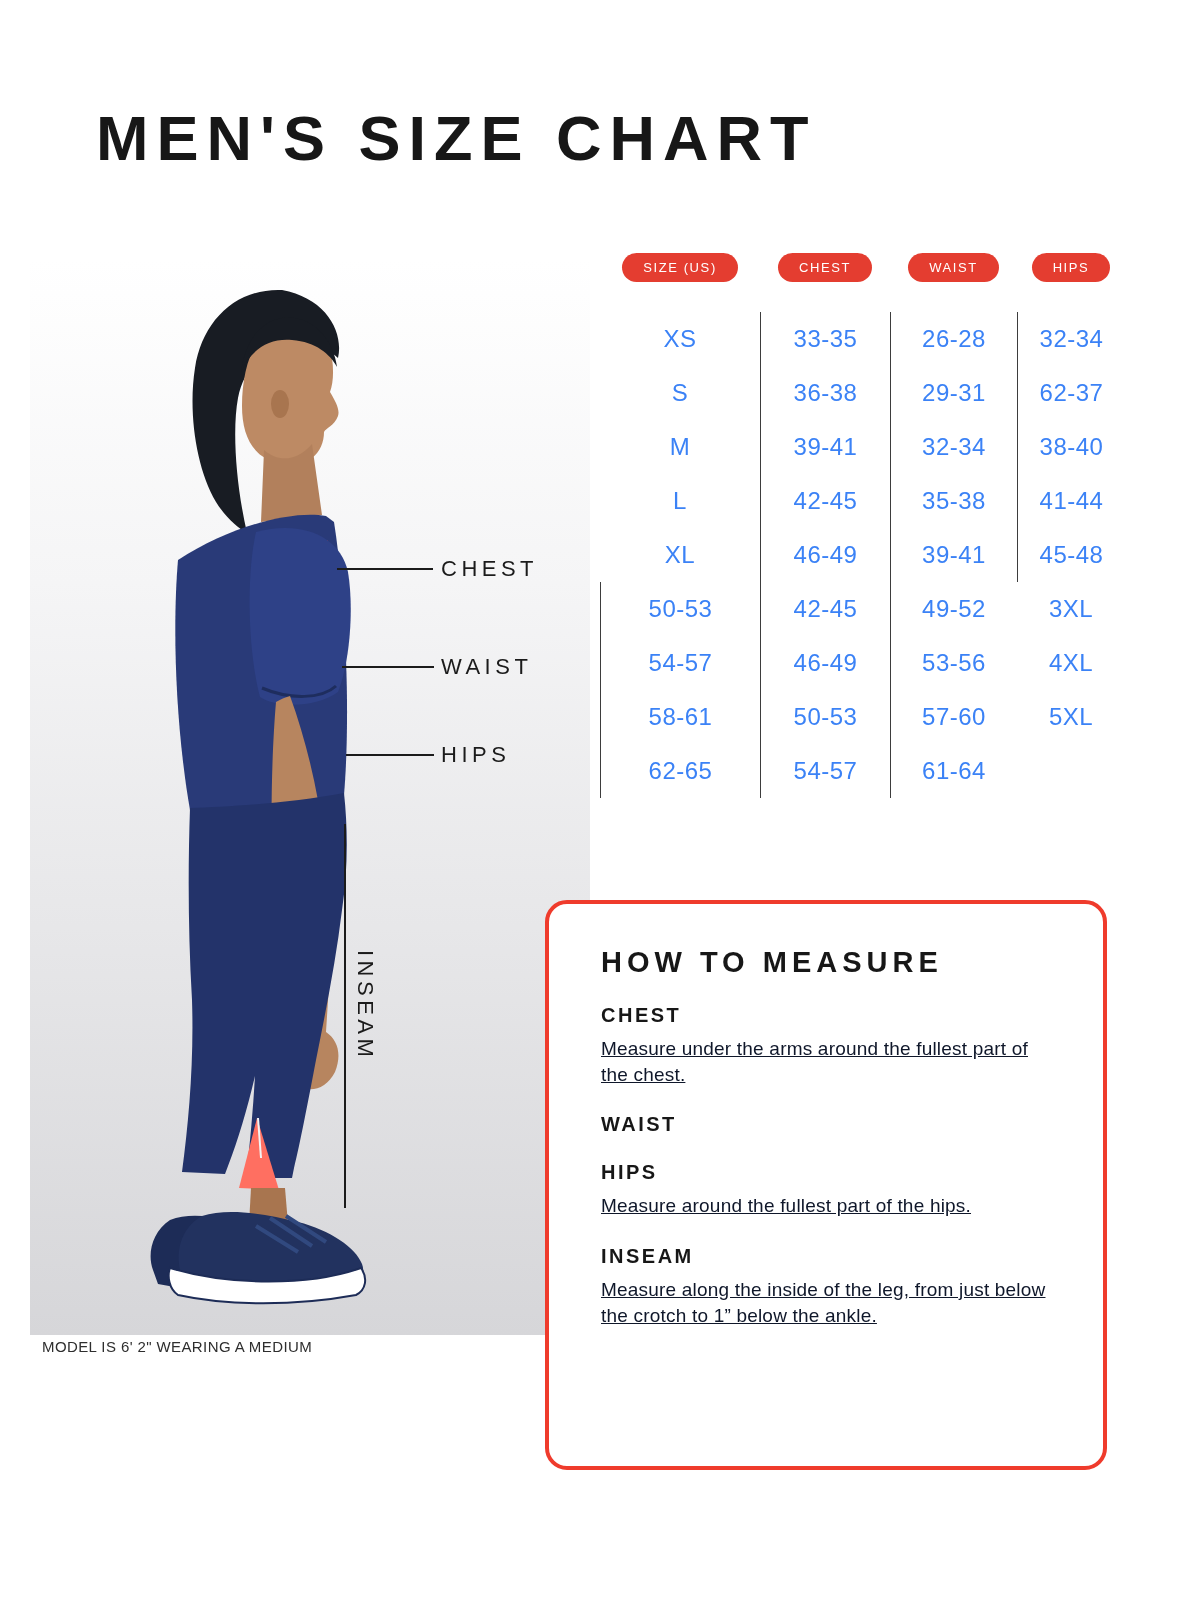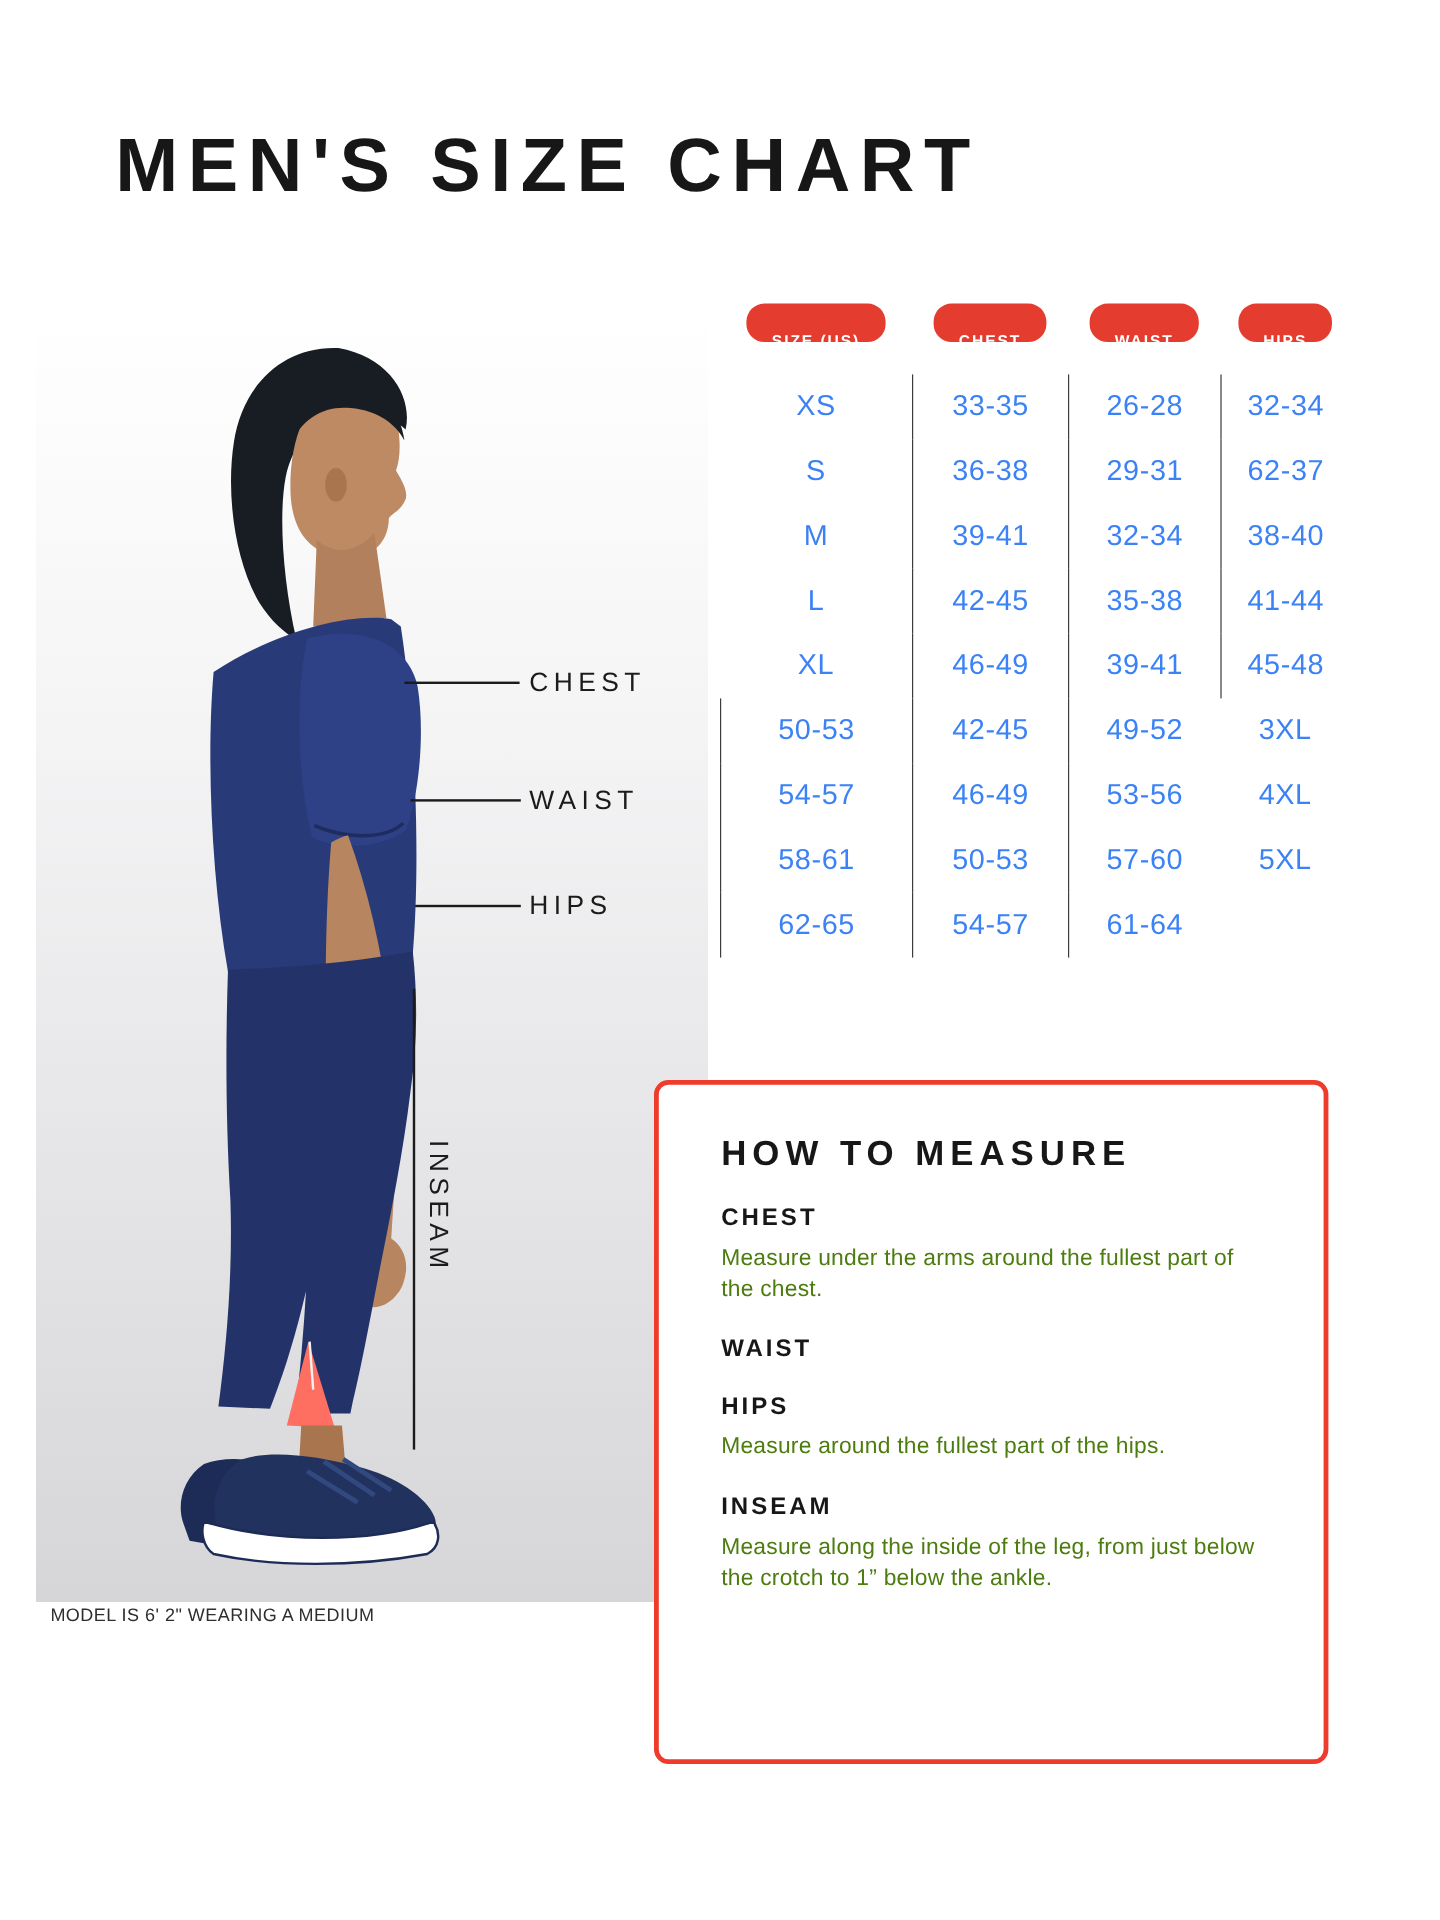--- a/index.html
+++ b/index.html
@@ -80,23 +80,23 @@
   }
   .size-table-header { top: 241px; }
   .pill {
     justify-self: center;
     align-self: center;
     background: #e43d30;
     color: #ffffff;
     border-radius: 15px;
     height: 29px;
     line-height: 29px;
-    padding: 16px 21px;
+    padding: 0 21px;
     font-size: 13px;
-    font-weight: bold;
+    font-weight: normal;
     letter-spacing: 1.6px;
     white-space: nowrap;
   }
   .size-table-body { top: 300px; }
   .cell {
     height: 54px;
     display: flex;
     align-items: center;
     justify-content: center;
     font-size: 24px;
@@ -109,44 +109,45 @@
 
   
   .measure-box {
     position: absolute;
     left: 545px;
     top: 888px;
     width: 562px;
     height: 570px;
     background: #ffffff;
     border: 4px solid #ef3b2c;
-    border-radius: 12px;
+    border-radius: 22px;
     padding: 42px 52px 0 52px;
   }
   .measure-box h2 {
     font-size: 29px;
     font-weight: bold;
     letter-spacing: 5px;
     color: #171717;
     margin-bottom: 10px;
   }
   .measure-box h3 {
     font-size: 20px;
     font-weight: bold;
     letter-spacing: 2.5px;
     color: #171717;
     margin-top: 25px;
     margin-bottom: 9px;
   }
   .measure-box p {
     font-size: 19px;
     line-height: 1.38;
-    color: #4d7c0f;
+    color: #0f172a;
     max-width: 452px;
     letter-spacing: 0.2px;
+    text-decoration: underline;
   }
 </style>
 </head>
 <body>
 
 <div class="page">
 
   <div class="title">MEN'S SIZE CHART</div>
 
   <div class="photo">

